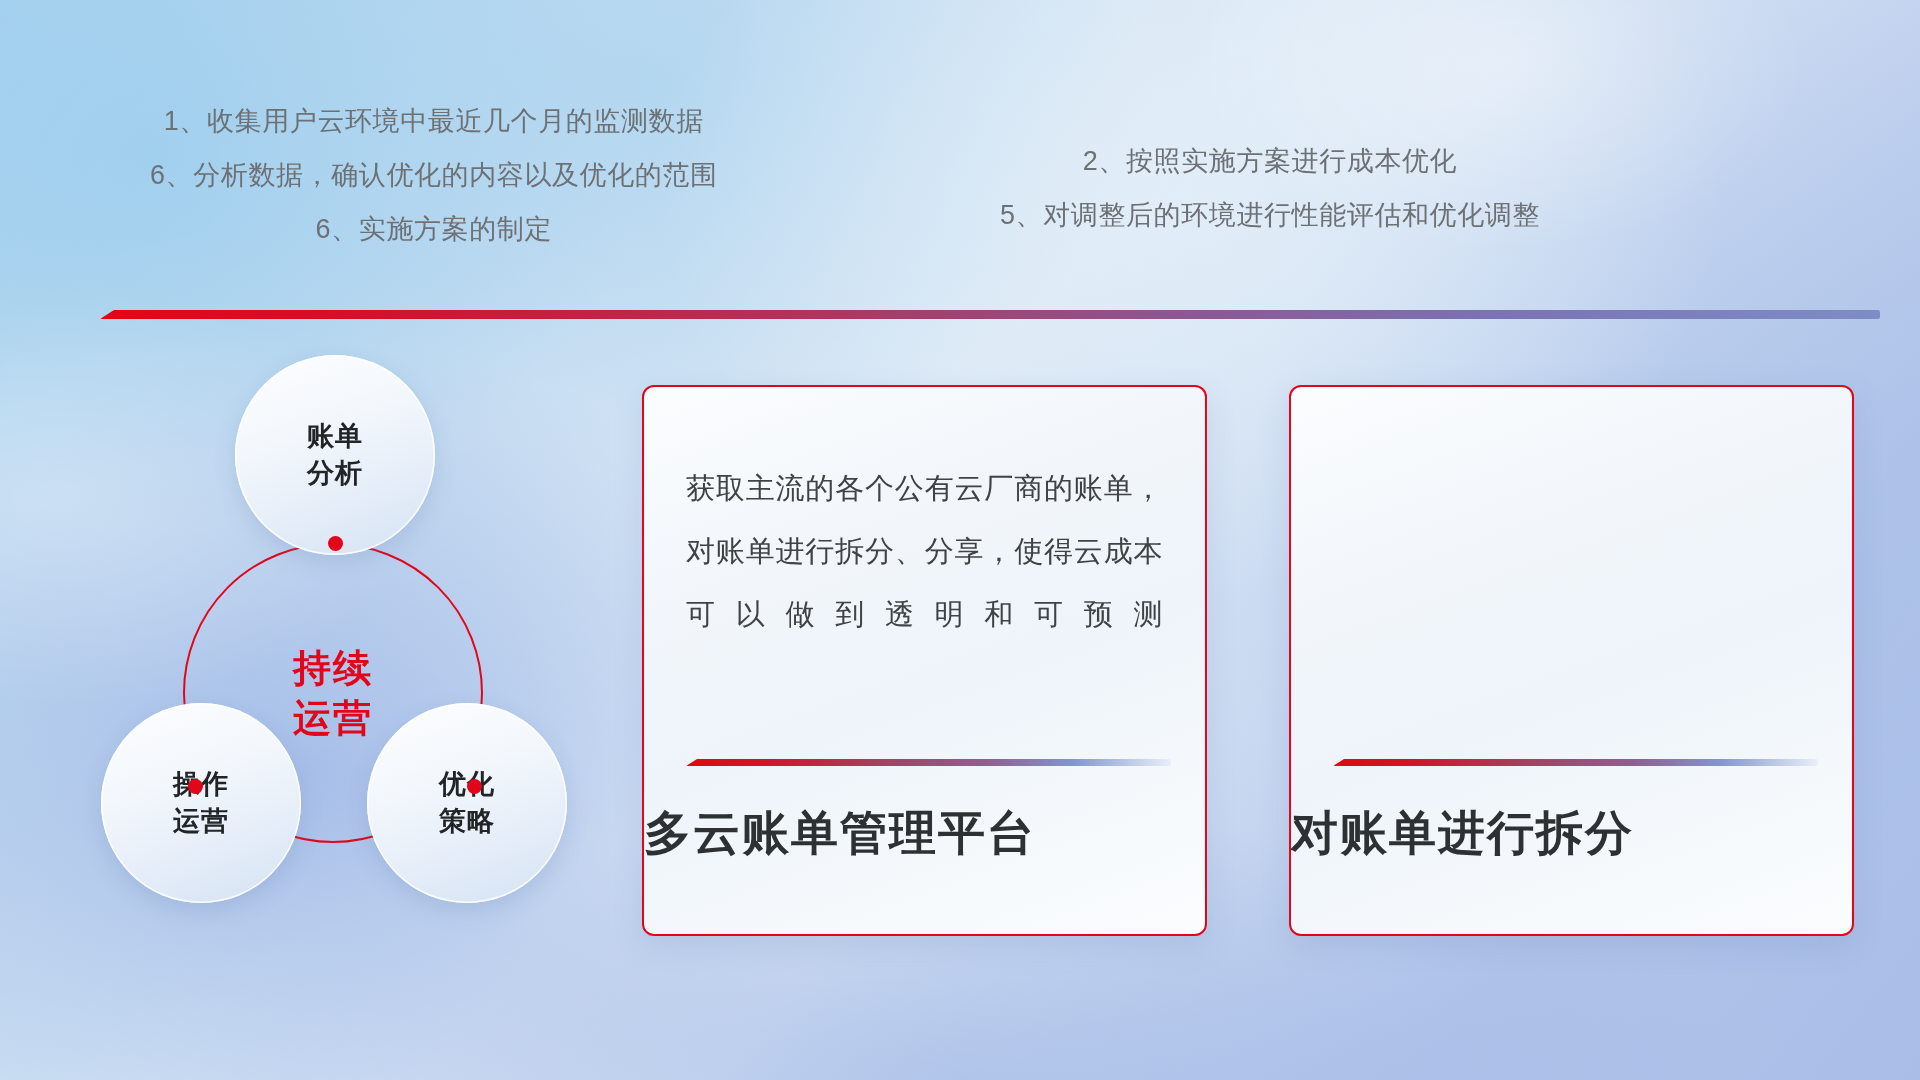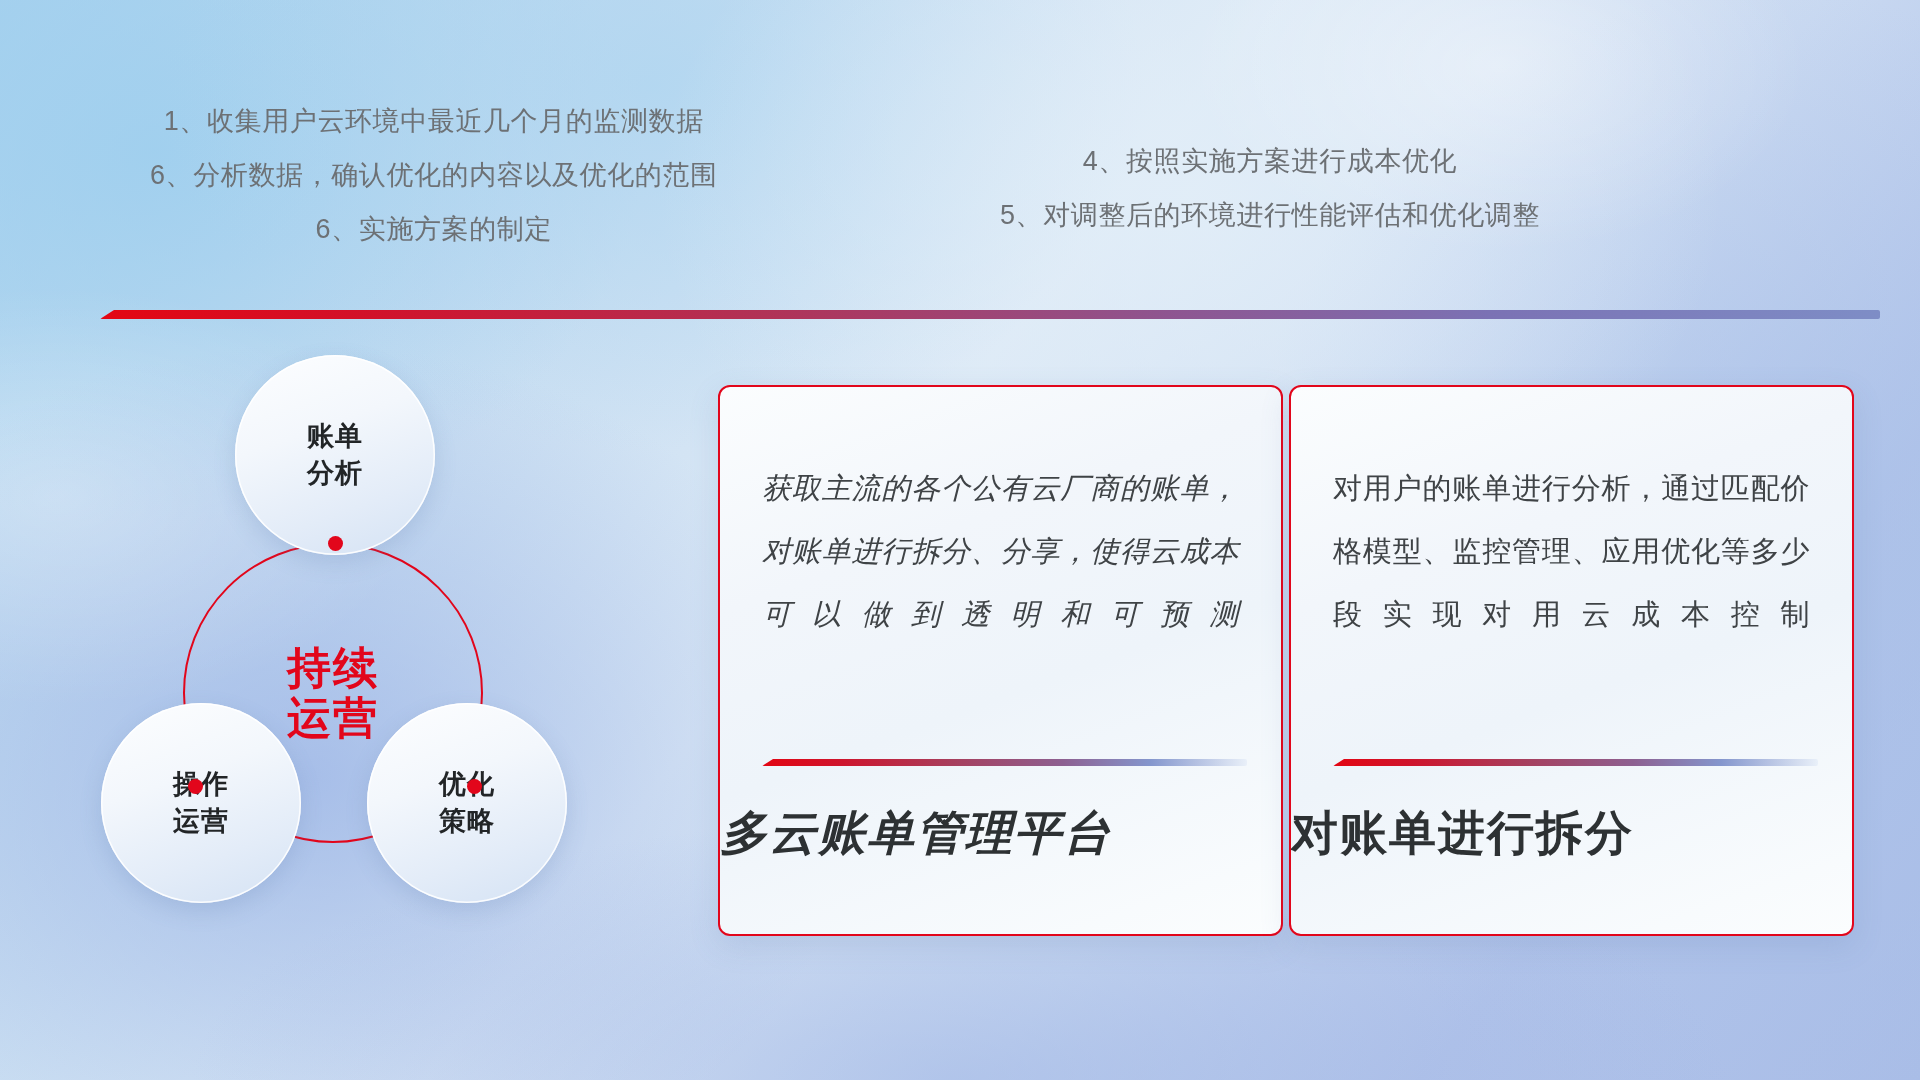--- a/index.html
+++ b/index.html
@@ -118,21 +118,21 @@
     position: absolute;
     left: 88px;
     top: 188px;
     width: 300px;
     height: 300px;
     display: flex;
     align-items: center;
     justify-content: center;
   }
   .center-text {
-    font-size: 44px;
+    font-size: 38px;
     font-weight: 700;
     line-height: 50px;
     color: #e2061b;
     text-align: right;
     letter-spacing: 2px;
   }
 
   .node-dot {
     position: absolute;
     width: 15px;
@@ -149,21 +149,21 @@
     position: absolute;
     top: 385px;
     width: 565px;
     height: 551px;
     border-radius: 12px;
     border: 2px solid #e2061b;
     background: linear-gradient(160deg, #fbfdfe 0%, #f2f6fb 30%, #eef4fa 55%, #fbfdfe 100%);
     box-shadow: 0 10px 30px rgba(90,120,170,0.16);
     overflow: hidden;
   }
-  .card-1 { left: 718px; font-style: italic; }
+  .card-1 { left: 642px; }
   .card-2 { left: 1289px; }
 
   .card-body {
     padding: 70px 42px 0 42px;
   }
   .card-para {
     font-size: 29px;
     line-height: 63px;
     color: #3f4346;
     text-align: justify;
@@ -200,21 +200,21 @@
 
 <div class="bullets">
 
   <div class="bullet-col left">
     <div class="bullet-line">1、收集用户云环境中最近几个月的监测数据</div>
     <div class="bullet-line">6、分析数据，确认优化的内容以及优化的范围</div>
     <div class="bullet-line">6、实施方案的制定</div>
   </div>
 
   <div class="bullet-col right">
-    <div class="bullet-line">4、按照实施方案进行成本优化</div>
+    <div class="bullet-line">2、按照实施方案进行成本优化</div>
     <div class="bullet-line">5、对调整后的环境进行性能评估和优化调整</div>
   </div>
 
 </div>
 
 <div class="main-divider"></div>
 
 <div class="venn">
 
   <div class="ring ring-center"></div>
@@ -255,18 +255,15 @@
 
 <div class="card card-1">
   <div class="card-body">
     <div class="card-para">获取主流的各个公有云厂商的账单，对账单进行拆分、分享，使得云成本可以做到透明和可预测</div>
   </div>
   <div class="card-divider"></div>
   <div class="card-title">多云账单管理平台</div>
 </div>
 
 <div class="card card-2">
-  <div class="card-body">
-    <div class="card-para">对用户的账单进行分析，通过匹配价格模型、监控管理、应用优化等多少段实现对用云成本控制</div>
-  </div>
   <div class="card-divider"></div>
   <div class="card-title">对账单进行拆分</div>
 </div>
 
 </body></html>

